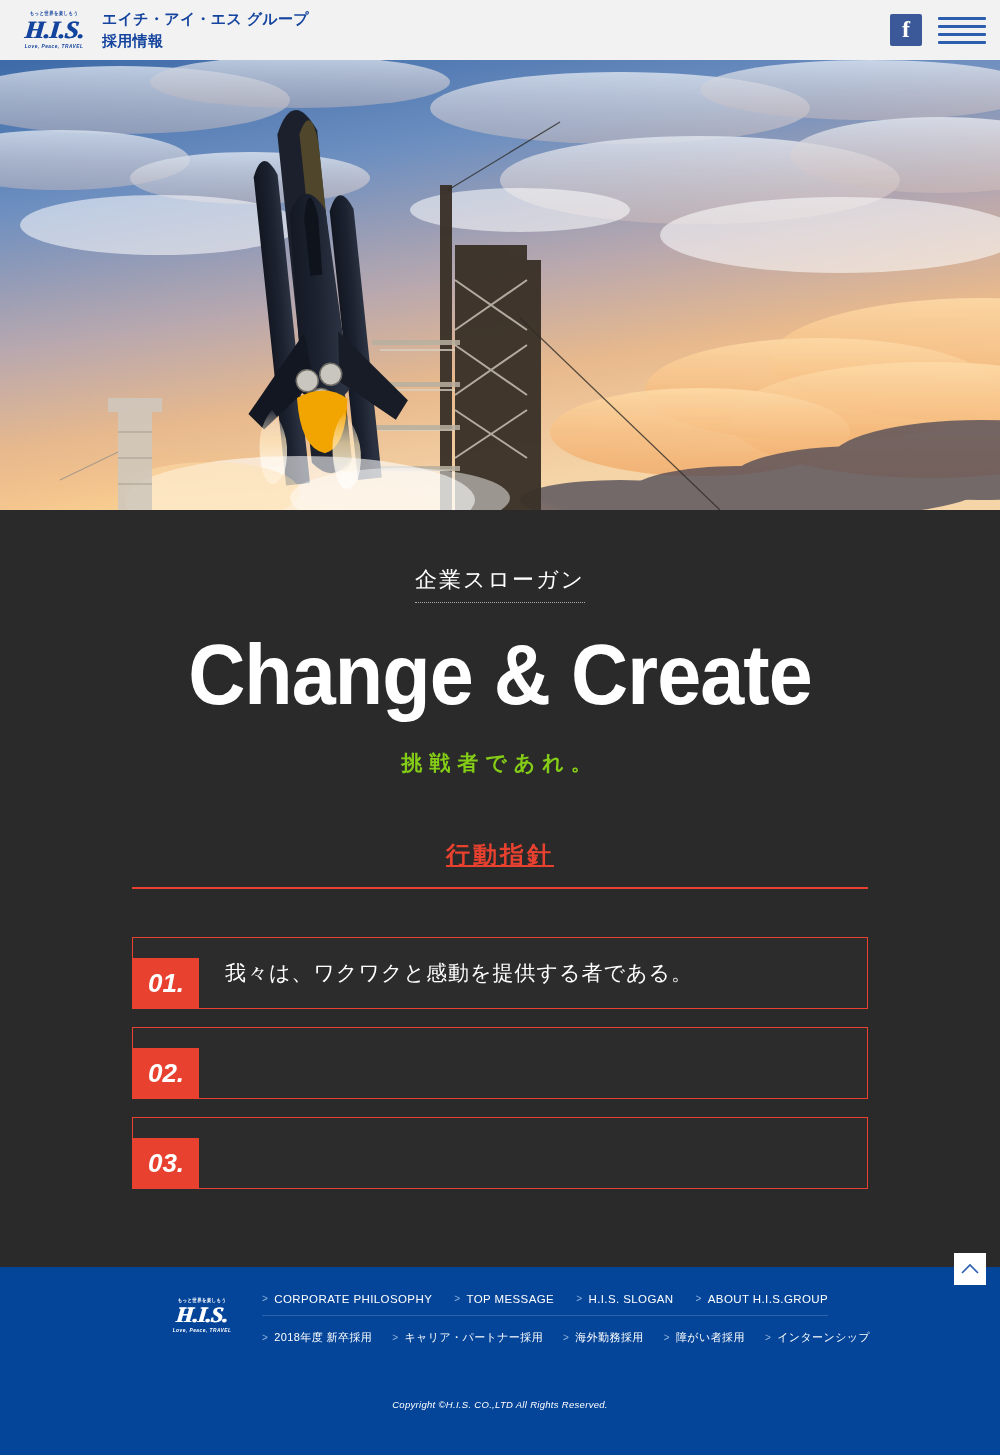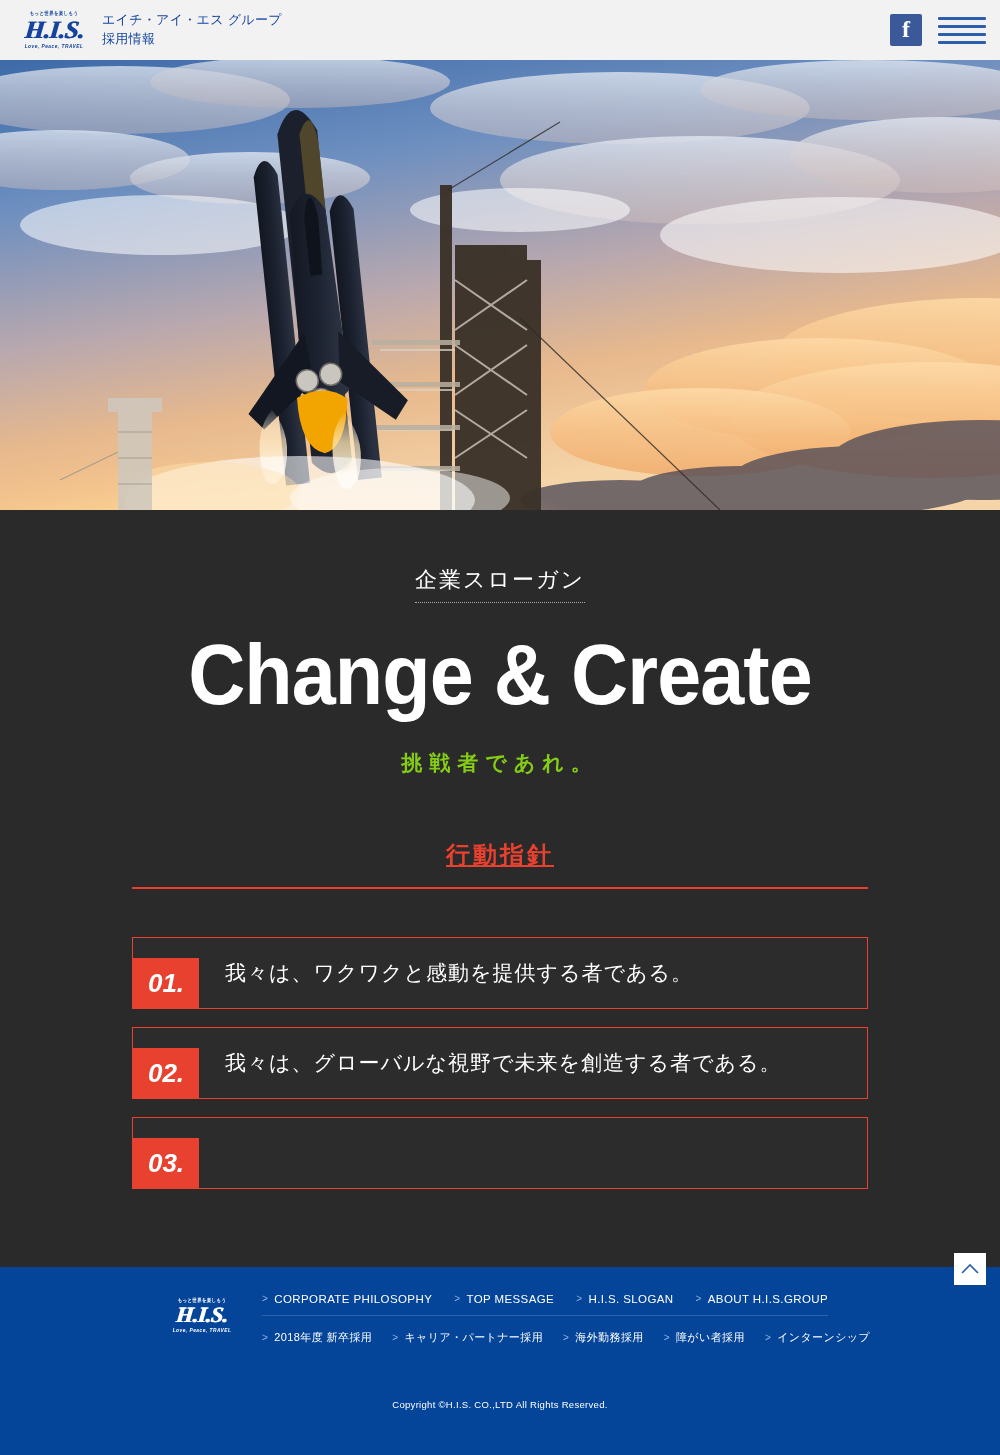--- a/index.html
+++ b/index.html
@@ -53,22 +53,22 @@
     font-size:4.8px;
     font-style:italic;
     font-weight:bold;
     letter-spacing:0.5px;
     color:#14449e;
     white-space:nowrap;
     margin-top:2px;
   }
   .brand-text {
     color:#14449e;
-    font-weight:normal;
-    font-size:13px;
+    font-weight:bold;
+    font-size:15px;
     line-height:1.45;
     letter-spacing:0.3px;
     white-space:nowrap;
   }
   .header-right {
     position:absolute;
     right:14px; top:0; bottom:0;
     display:flex; align-items:center; gap:16px;
   }
   .fb-icon {
@@ -265,20 +265,21 @@
   }
   .footer-row.row2 .footer-link { font-size:11px; margin-right:20px; }
   .copyright {
     position:absolute;
     bottom:45px;
     left:0; right:0;
     text-align:center;
     color:#ffffff;
     font-size:9.5px;
     letter-spacing:0.3px;
+    font-style:italic;
   }
 </style>
 </head>
 <body>
 
 <div class="page">
 
   <div class="header">
     <div class="brand">
       <div class="logo-block">
@@ -449,21 +450,20 @@
     <div class="policy-head">行動指針</div>
     <div class="policy-rule"></div>
 
     <div class="policy-list">
       <div class="policy-item">
         <div class="policy-num">01.</div>
         <div class="policy-text">我々は、ワクワクと感動を提供する者である。</div>
       </div>
       <div class="policy-item">
         <div class="policy-num">02.</div>
-        <div class="policy-text">我々は、グローバルな視野で未来を創造する者である。</div>
       </div>
       <div class="policy-item">
         <div class="policy-num">03.</div>
       </div>
     </div>
   </div>
 
   <div class="scroll-top">
     <svg viewBox="0 0 18 12">
       <path d="M1 10 L9 2 L17 10" fill="none" stroke="#2b5fae" stroke-width="1.6"></path>

